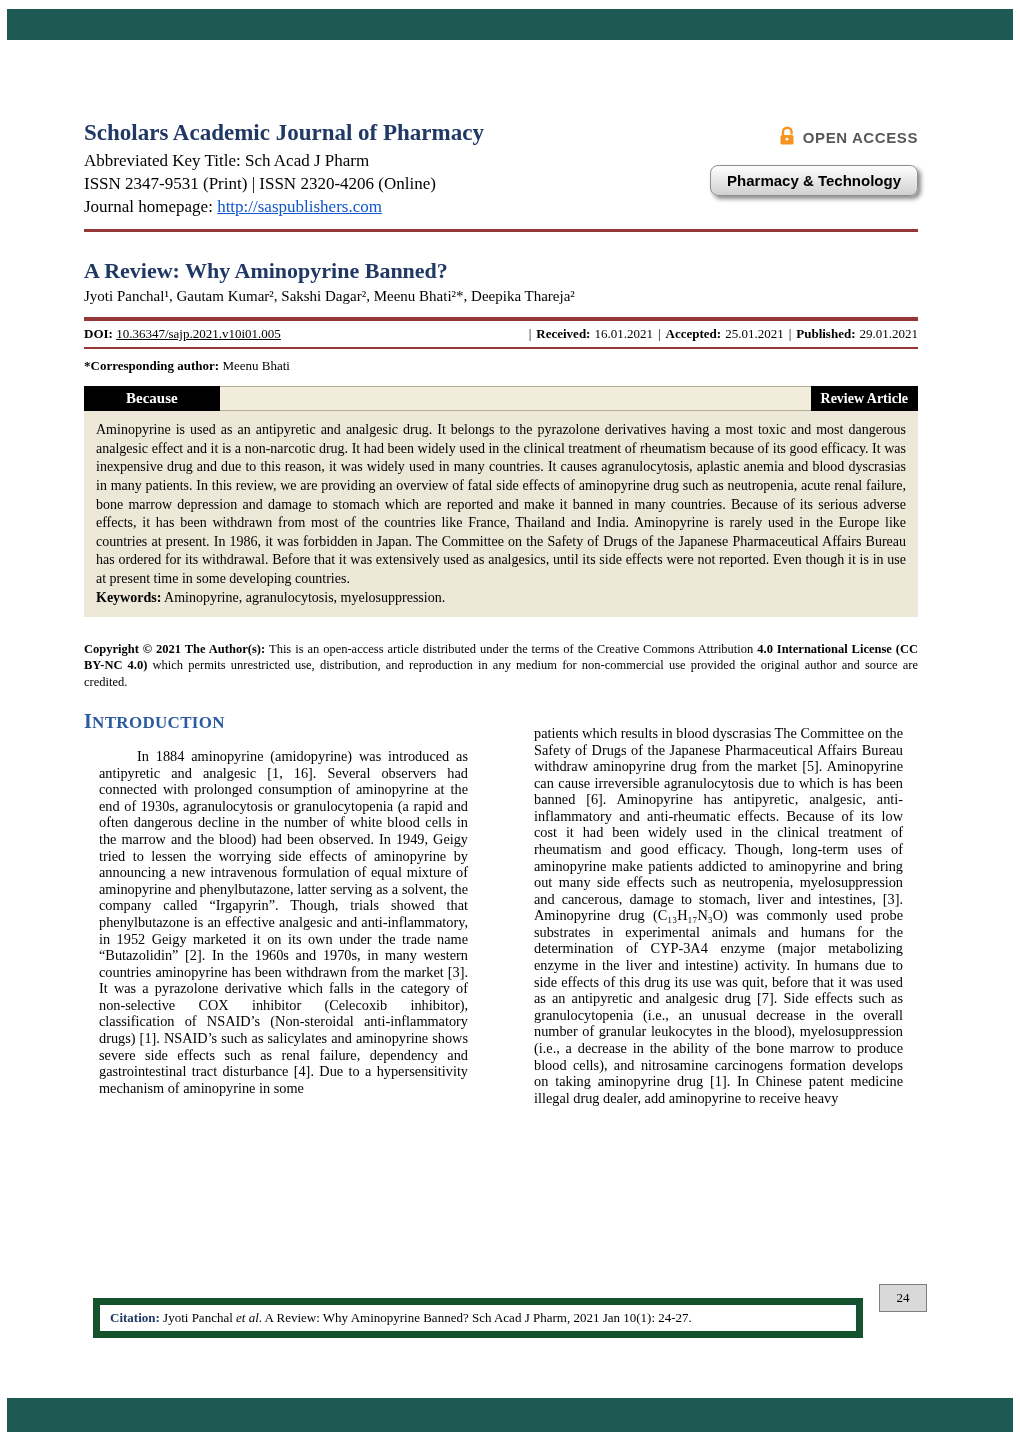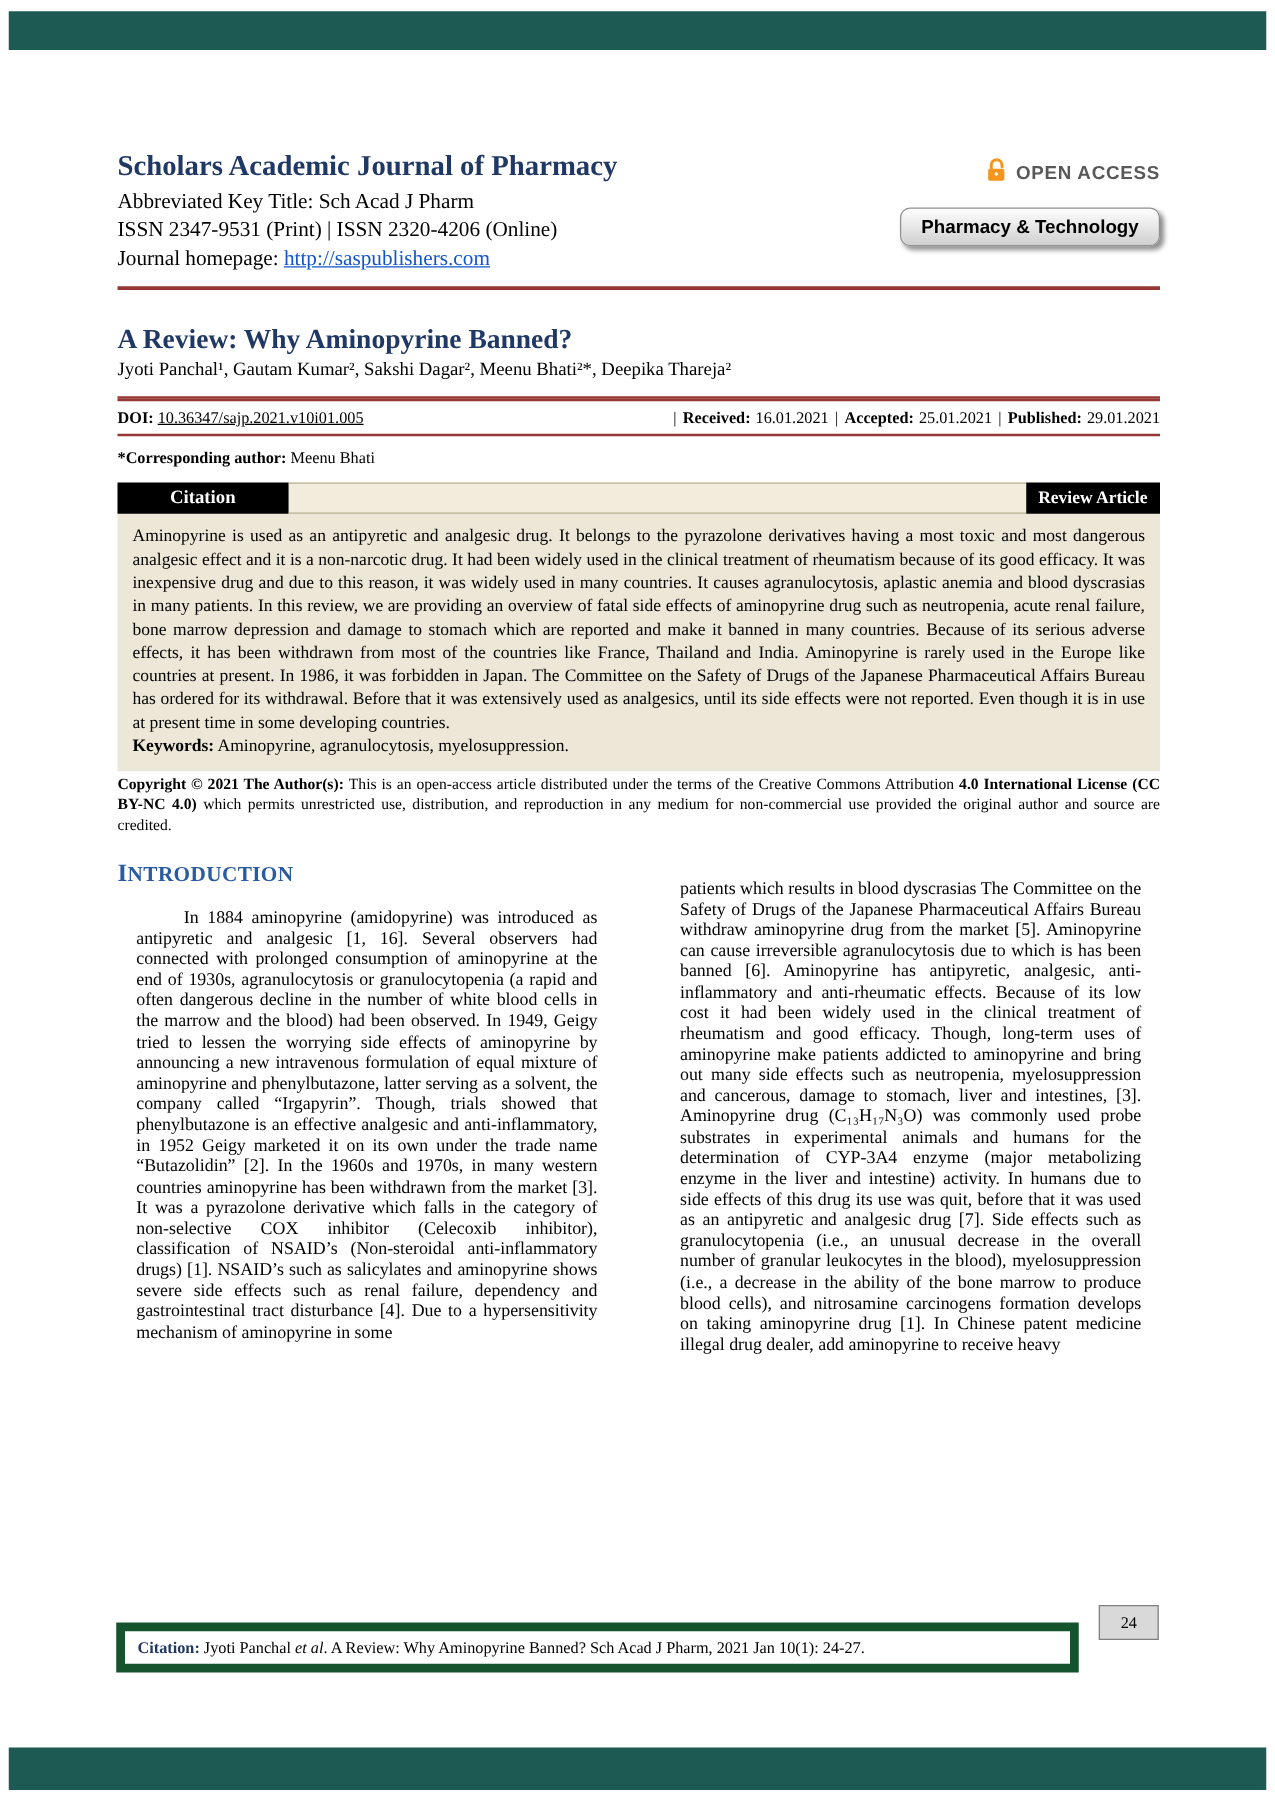--- a/index.html
+++ b/index.html
@@ -2,21 +2,21 @@
 <html><head>
 <meta charset="utf-8">
 <style>
   html,body{margin:0;padding:0;}
   body{width:1020px;height:1442px;background:#ffffff;color:#000;
        font-family:"Liberation Serif","DejaVu Serif",serif;overflow:hidden;}
   .page{position:relative;width:1020px;height:1442px;}
   .bar{position:absolute;left:7px;right:7px;background:#1d5a53;}
   .topbar{top:9px;height:31px;}
   .bottombar{bottom:10px;height:34px;}
-  .content{position:absolute;top:120px;left:94px;width:834px;}
+  .content{position:absolute;top:120px;left:84px;width:834px;}
 
   .masthead{display:flex;justify-content:space-between;align-items:flex-start;}
   .journal-title{font-size:23px;font-weight:bold;color:#203864;margin:0 0 5px 0;line-height:1.1;}
   .mast-line{font-size:17px;line-height:1.35;}
   .link{color:#1155cc;text-decoration:underline;cursor:pointer;}
   .masthead-right{display:flex;flex-direction:column;align-items:flex-end;gap:16px;padding-top:6px;}
   .openaccess{display:flex;align-items:center;gap:7px;font-family:"Liberation Sans",sans-serif;
               font-size:15px;font-weight:bold;color:#58585a;letter-spacing:.6px;cursor:pointer;}
   .badge{font-family:"Liberation Sans",sans-serif;font-size:15px;font-weight:bold;color:#000;
          background:linear-gradient(#fefefe,#d0d0d0);border:1px solid #8f8f8f;border-radius:8px;
@@ -37,21 +37,21 @@
 
   .abs-bar{display:flex;align-items:stretch;height:25px;}
   .abs-left,.abs-right{background:#000;color:#fff;font-weight:bold;display:flex;align-items:center;}
   .abs-left{font-size:15px;padding:0 42px;}
   .abs-right{font-size:14px;padding:12px 10px;}
   .abs-mid{flex:1;background:#f1ecdc;border-top:1px solid #b5ae93;border-bottom:1px solid #b5ae93;}
   .abs-body{background:#ece7d6;padding:10px 12px;font-size:14px;line-height:1.33;text-align:justify;}
   .abs-body p{margin:0;}
   .keywords{margin-top:2px;}
 
-  .copyright{font-size:12.5px;line-height:1.3;text-align:justify;margin-top:2px;}
+  .copyright{font-size:12.5px;line-height:1.3;text-align:justify;margin-top:24px;}
 
   .columns{display:flex;gap:36px;margin-top:20px;justify-content:flex-end;}
   .col{flex:1;font-size:14.3px;line-height:1.16;text-align:justify;}
   .col p{margin:15px;}
   .intro{color:#2a5aa0;font-size:17px;font-weight:bold;margin:0 0 8px 0;letter-spacing:.3px;}
   .intro::first-letter{font-size:20px;}
   .indent{text-indent:38px;}
 
   .footer-row{position:absolute;left:93px;width:834px;bottom:104px;display:flex;gap:16px;align-items:flex-start;}
   .citation{flex:1;border:7px solid #14532d;padding:5px 10px;font-size:13px;background:#fff;}
@@ -103,21 +103,21 @@
     <div class="doi-row">
       <div class="doi-left"><b>DOI: </b><a class="doi-link" href="#">10.36347/sajp.2021.v10i01.005</a></div>
       <div class="doi-right"><span class="sep">|</span><b>Received:</b><span class="val">16.01.2021</span><span class="sep">|</span><b>Accepted:</b><span class="val">25.01.2021</span><span class="sep">|</span><b>Published:</b><span class="val">29.01.2021</span></div>
     </div>
 
     <div class="rule"></div>
 
     <div class="corresp"><b>*Corresponding author:</b><span> Meenu Bhati</span></div>
 
     <div class="abs-bar">
-      <div class="abs-left">Citation</div>
+      <div class="abs-left">Because</div>
       <div class="abs-mid"></div>
       <div class="abs-right">Review Article</div>
     </div>
 
     <div class="abs-body">
       <p>Aminopyrine is used as an antipyretic and analgesic drug. It belongs to the pyrazolone derivatives having a most toxic and most dangerous analgesic effect and it is a non-narcotic drug. It had been widely used in the clinical treatment of rheumatism because of its good efficacy. It was inexpensive drug and due to this reason, it was widely used in many countries. It causes agranulocytosis, aplastic anemia and blood dyscrasias in many patients. In this review, we are providing an overview of fatal side effects of aminopyrine drug such as neutropenia, acute renal failure, bone marrow depression and damage to stomach which are reported and make it banned in many countries. Because of its serious adverse effects, it has been withdrawn from most of the countries like France, Thailand and India. Aminopyrine is rarely used in the Europe like countries at present. In 1986, it was forbidden in Japan. The Committee on the Safety of Drugs of the Japanese Pharmaceutical Affairs Bureau has ordered for its withdrawal. Before that it was extensively used as analgesics, until its side effects were not reported. Even though it is in use at present time in some developing countries.</p>
       <p class="keywords"><b>Keywords:</b><span> Aminopyrine, agranulocytosis, myelosuppression.</span></p>
     </div>
 
     <div class="copyright"><b>Copyright © 2021 The Author(s): </b><span>This is an open-access article distributed under the terms of the Creative Commons Attribution </span><b>4.0 International License (CC BY-NC 4.0) </b><span>which permits unrestricted use, distribution, and reproduction in any medium for non-commercial use provided the original author and source are credited.</span></div>

